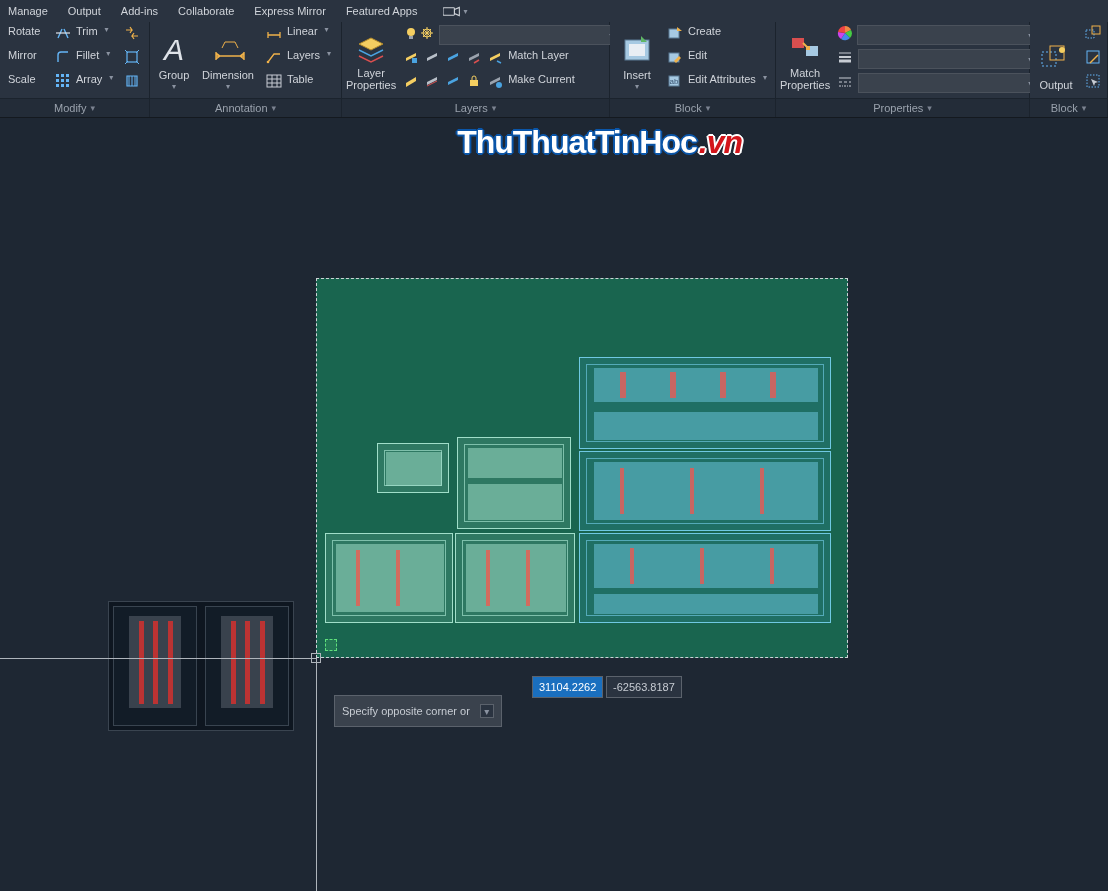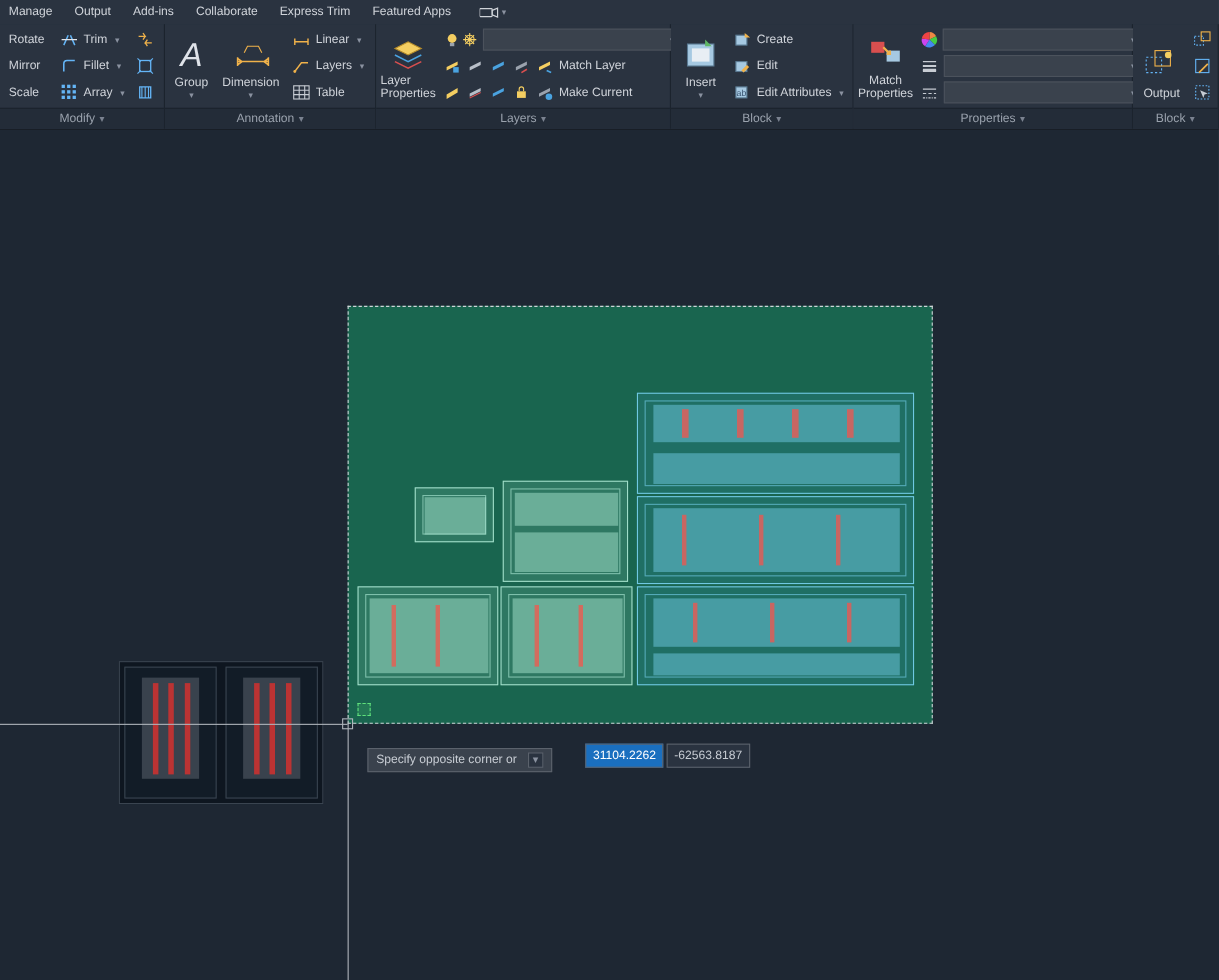--- a/index.html
+++ b/index.html
@@ -10,21 +10,21 @@
   .menubar span { cursor:default; }
   .cam { width:24px; height:12px; color:#d0d4da; display:flex; align-items:center; margin-left:6px; }
   
   .ribbon { height:96px; background:#2a3340; display:flex; border-bottom:1px solid #14191f; }
   .panel { background:#2a3340; border-right:1px solid #1b232d; display:flex; flex-direction:column; }
   .panel-body { flex:1; display:flex; align-items:stretch; padding:3px 4px; gap:3px; }
   .panel-title { height:20px; background:#232c38; color:#9aa2ad; font-size:11px; display:flex; align-items:center; justify-content:center; gap:4px; border-top:1px solid #1b232d;}
   .tri { font-size:9px; color:#7a8290; }
   
   .col { display:flex; flex-direction:column; gap:2px; }
-  .row-btn { display:flex; align-items:center; gap:5px; height:22px; padding:0 4px; color:#d0d4da; font-size:11px; white-space:nowrap; }
+  .row-btn { display:flex; align-items:flex-start; gap:5px; height:22px; padding:0 4px; color:#d0d4da; font-size:11px; white-space:nowrap; }
   .icon { width:16px; height:16px; display:flex; align-items:center; justify-content:center; flex-shrink:0; }
   .big-btn { display:flex; flex-direction:column; align-items:center; justify-content:flex-end; gap:3px; width:56px; height:68px; color:#d0d4da; font-size:11px; padding-bottom:2px; }
   .big-btn .big-icon { width:32px; height:32px; }
   .dd { font-size:8px; color:#8a92a0; margin-left:2px; }
   .combo { height:20px; background:#3a424d; border:1px solid #4b525c; width:180px; }
   
   .canvas { position:absolute; left:0; top:118px; right:0; bottom:0; background:#1e2733; overflow:hidden; }
   .watermark { position:absolute; top:6px; left:50%; transform:translateX(-34%); font-weight:900; font-size:32px; font-family:Arial,sans-serif; white-space:nowrap; letter-spacing:-1px; }
   .wm-a { color:#fff; text-shadow:2px 0 #0a55a8,-2px 0 #0a55a8,0 2px #0a55a8,0 -2px #0a55a8,1px 1px #0a55a8,-1px -1px #0a55a8,1px -1px #0a55a8,-1px 1px #0a55a8; }
   .wm-b { color:#d3151b; text-shadow:2px 0 #fff,-2px 0 #fff,0 2px #fff,0 -2px #fff,1px 1px #fff,-1px -1px #fff,1px -1px #fff,-1px 1px #fff; font-style:italic; margin-left:2px;}
@@ -42,40 +42,40 @@
   .thumb { position:absolute; left:108px; top:483px; width:186px; height:130px; background:#0e1620; border:1px solid #3a4450; display:flex; }
   .thumb .tsheet { flex:1; margin:4px; border:1px solid #394450; position:relative; background:#121c27; }
   .tsheet .ti { position:absolute; background:#39424d; }
   .tsheet .tr { position:absolute; background:#b33; }
   
   .cross-h { position:absolute; height:1px; background:#aeb4bb; }
   .cross-v { position:absolute; width:1px; background:#aeb4bb; }
   .pickbox { position:absolute; width:10px; height:10px; border:1px solid #aeb4bb; }
   .pickbox.green { position:absolute; width:12px; height:12px; border:1px dashed #5fe07c; background:rgba(95,224,124,.15);}
   
-  .cmdbox { position:absolute; left:334px; top:562px; height:22px; display:flex; align-items:center; background:#3a424d; border:1px solid #5b626c; }
+  .cmdbox { position:absolute; left:334px; top:577px; height:32px; display:flex; align-items:center; background:#3a424d; border:1px solid #5b626c; }
   .cmdbox .lbl { color:#c7ccd3; font-size:11px; padding:0 7px; display:flex; align-items:center; gap:6px;}
   .cmdbox .opt { width:14px; height:14px; background:#2a3340; border:1px solid #5b626c; margin-left:4px; display:flex; align-items:center; justify-content:center; color:#8a92a0; font-size:10px;}
   .coord { height:22px; margin-left:20px; padding:0 6px; font-size:11px; display:flex; align-items:center; border:1px solid #5b626c;}
   .coord.sel { background:#1a6fbf; color:#fff; }
   .coord.norm { background:#2a3340; color:#c7ccd3; }
   
   svg { display:block; }
 </style>
 </head>
 <body>
 
 <div class="app">
 
   <div class="menubar">
     <span>Manage</span>
     <span>Output</span>
     <span>Add-ins</span>
     <span>Collaborate</span>
-    <span>Express Trim</span>
+    <span>Express Mirror</span>
     <span>Featured Apps</span>
     <span class="cam">
       <svg width="22" height="11" viewBox="0 0 22 11">
           <rect x="0" y="1" width="14" height="9" rx="1" fill="none" stroke="#cfd3d8" stroke-width="1.3"></rect>
           <path d="M14 3 L20 0.5 V10.5 L14 8Z" fill="none" stroke="#cfd3d8" stroke-width="1.3"></path>
         </svg>
       <span class="dd">▾</span>
     </span>
   </div>
 
@@ -227,21 +227,21 @@
     <div class="panel" style="width:268px">
       <div class="panel-body">
         <div class="big-btn" style="width:60px">
           <span class="big-icon">
               <svg width="32" height="32">
                 <path d="M4 12l12-6 12 6-12 6z" fill="#f4ce61" stroke="#b38a2a"></path>
                 <path d="M4 18l12 6 12-6" fill="none" stroke="#4aa3e0" stroke-width="1.4"></path>
                 <path d="M4 24l12 6 12-6" fill="none" stroke="#d94f4f" stroke-width="1.4"></path>
               </svg>
             </span>
-          <span style="line-height:12px">Layer<br>Properties</span>
+          <span style="text-align:center;line-height:12px">Layer<br>Properties</span>
         </div>
         <div class="col" style="flex:1">
           <div class="row-btn" style="gap:0">
             <span class="icon">
                 <svg width="16" height="16">
                   <circle cx="8" cy="7" r="4" fill="#f4ce61"></circle>
                   <rect x="6" y="11" width="4" height="3" fill="#9aa2ad"></rect>
                 </svg>
               </span>
             <span class="icon">
@@ -476,20 +476,23 @@
       </div>
       <div class="panel-title">
           <span>Block</span>
           <span class="tri">▾</span>
         </div>
     </div>
   </div>
 
   <div class="canvas">
 
+    <div class="watermark">
+      <span class="wm-a">ThuThuatTinHoc</span><span class="wm-b">.vn</span>
+    </div>
 
     <div class="thumb">
       <div class="tsheet">
         <div class="ti" style="left:18%;top:8%;width:64%;height:78%"></div>
         <div class="tr" style="left:30%;top:12%;width:6%;height:70%"></div>
         <div class="tr" style="left:48%;top:12%;width:6%;height:70%"></div>
         <div class="tr" style="left:66%;top:12%;width:6%;height:70%"></div>
       </div>
       <div class="tsheet">
         <div class="ti" style="left:18%;top:8%;width:64%;height:78%"></div>

